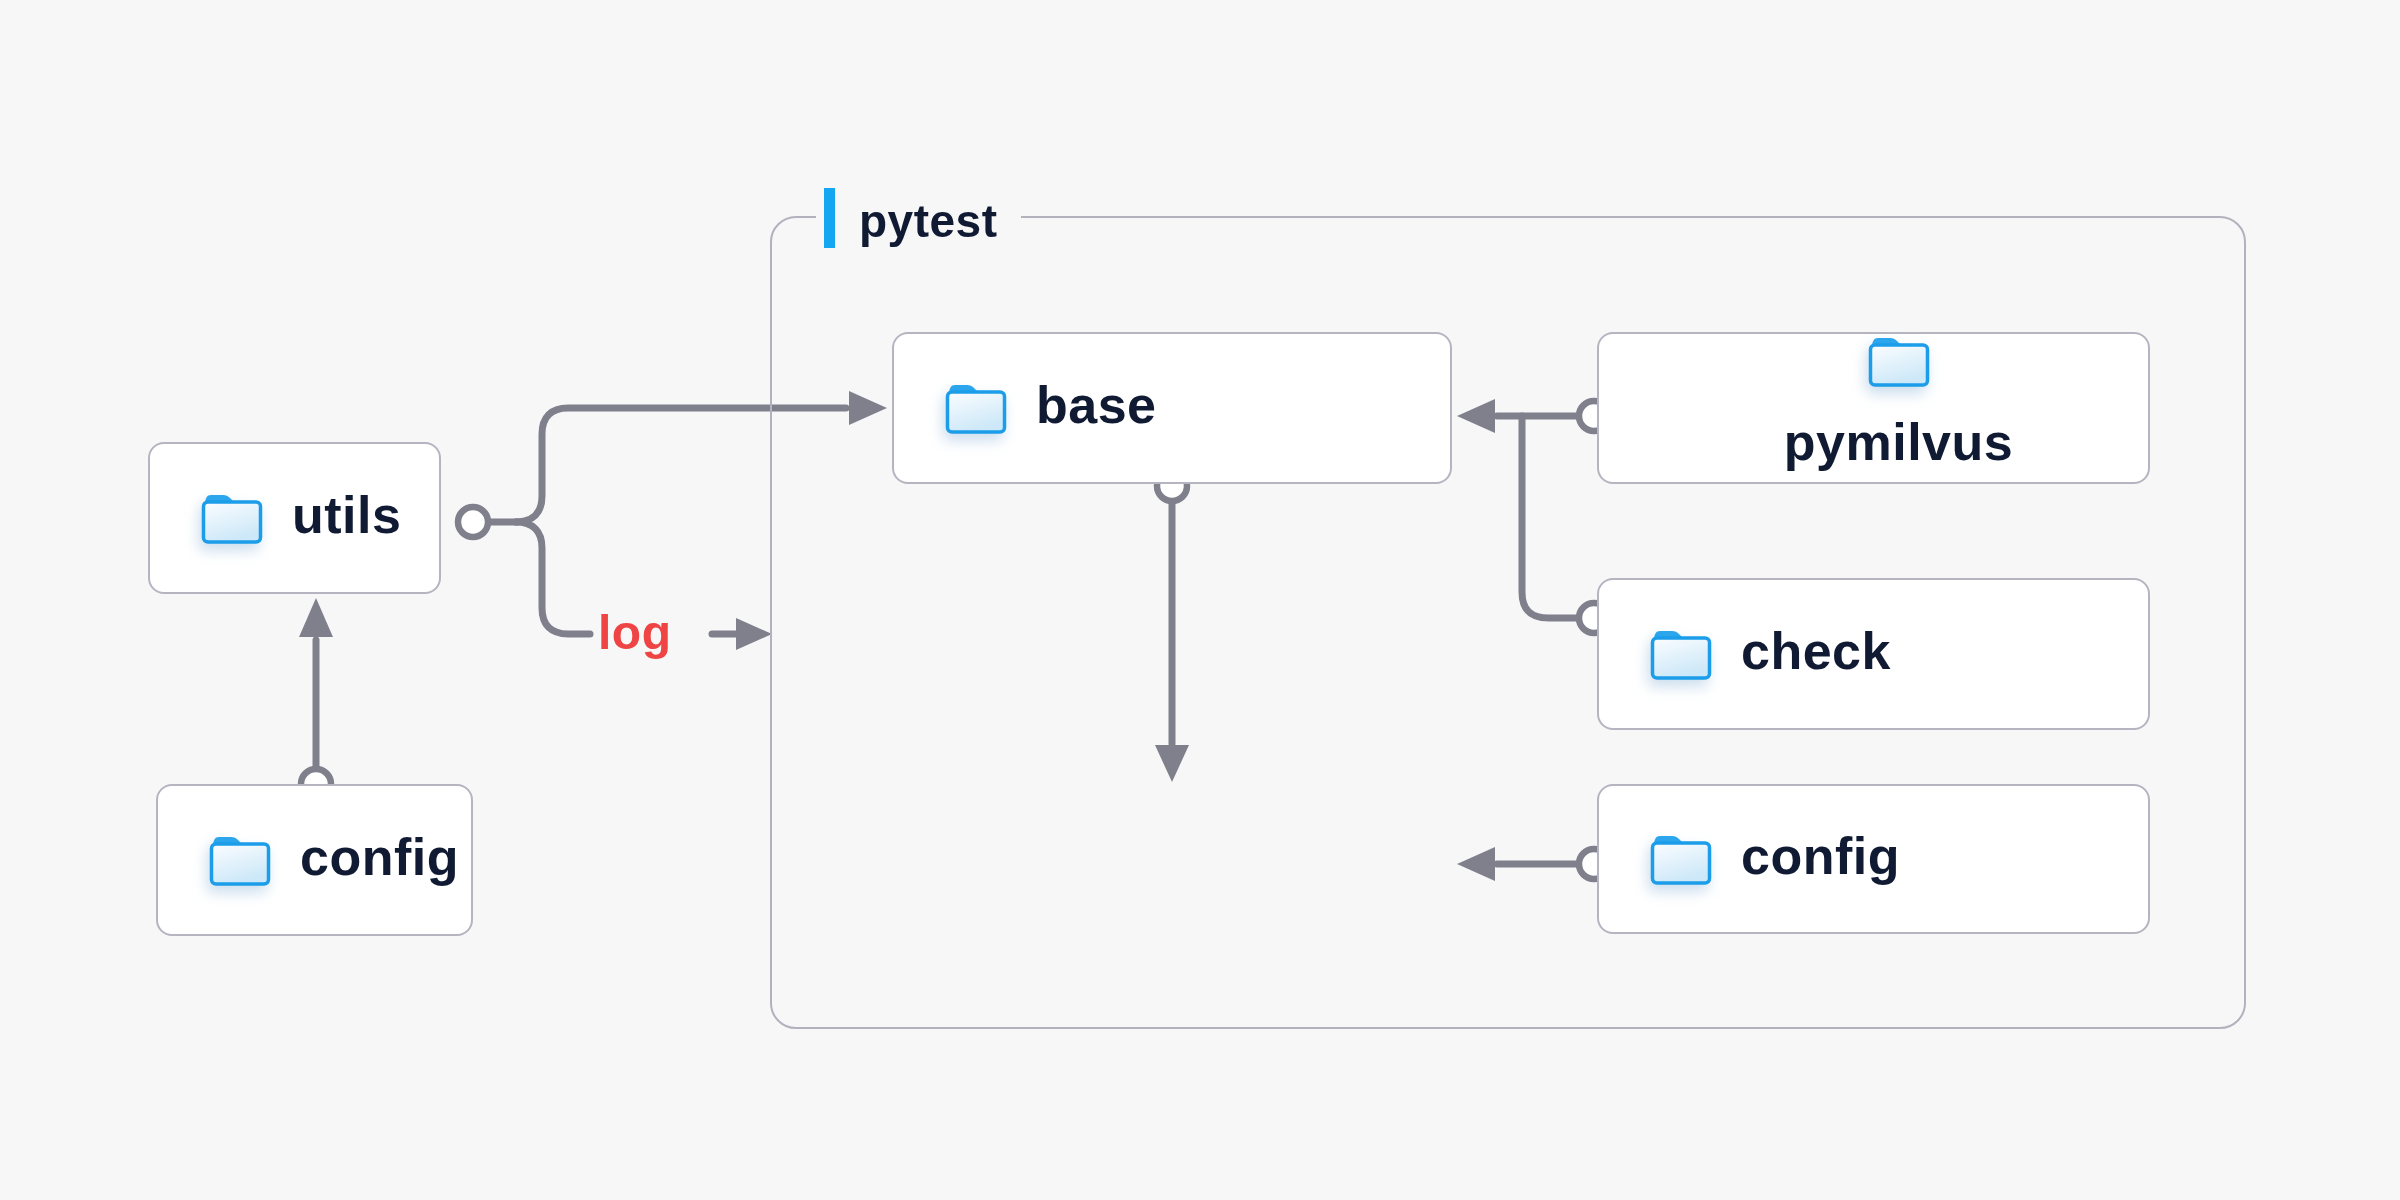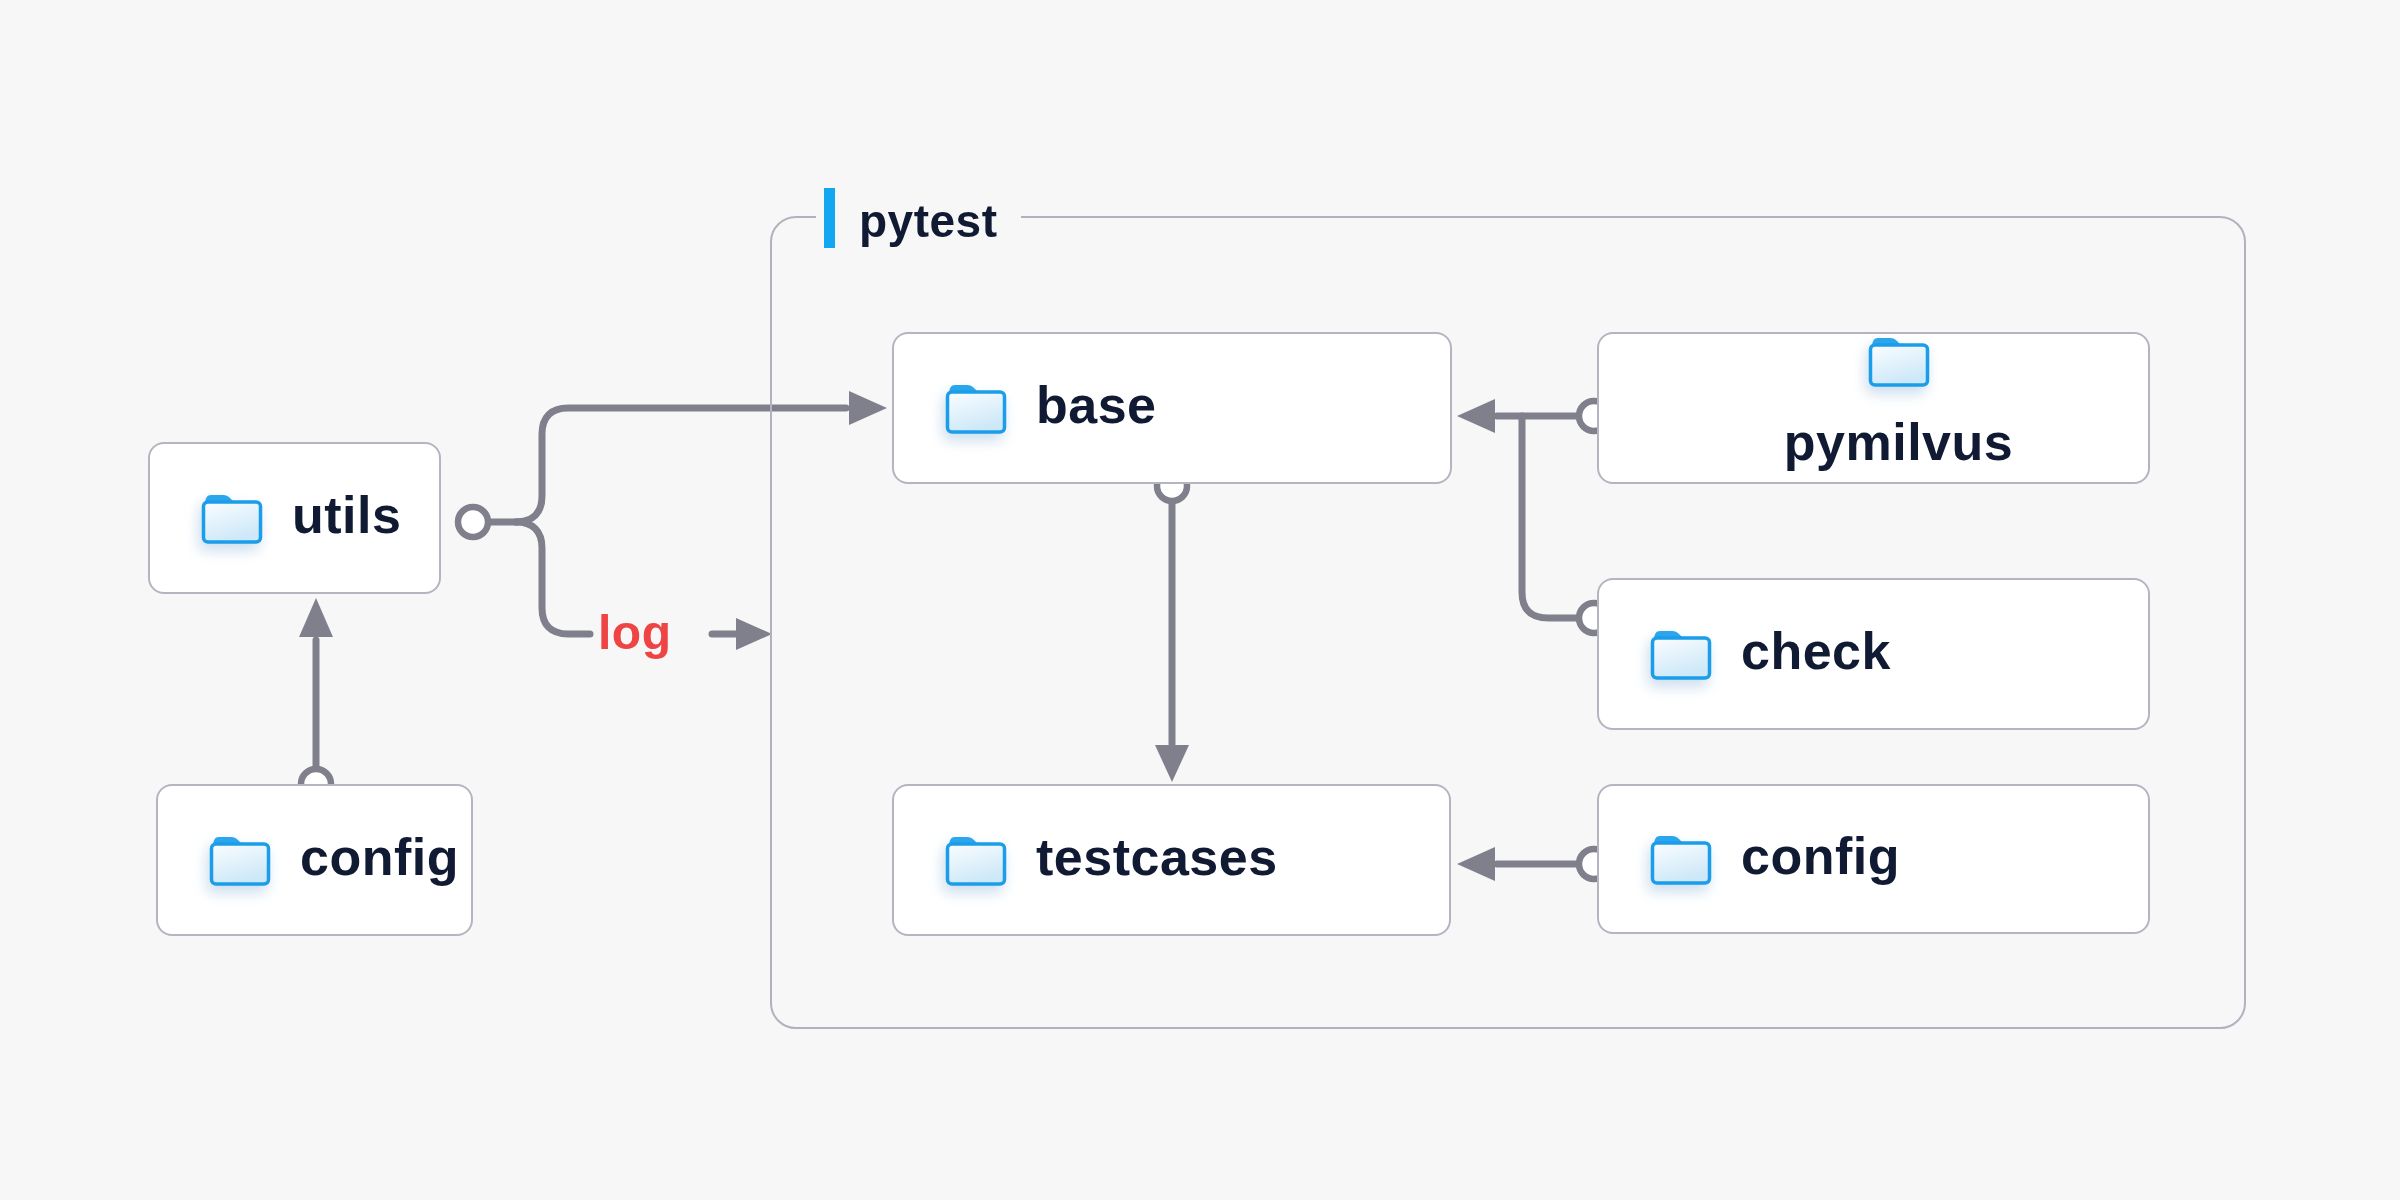--- a/index.html
+++ b/index.html
@@ -177,27 +177,20 @@
   </div>
 
   <div class="node" style="left:1597px;top:538px;width:553px;height:152px;margin-top:40px;">
     <svg class="folder" viewBox="0 0 64 54">
       <path d="M5 14 C5 7 7 4 11 4 H23 C26 4 28 5 30 7 L36 13 L36 15 H5 Z" fill="#2ba6ec"></path>
       <rect x="3.5" y="11" width="57" height="40" rx="4.5" fill="url(#fgrad)" stroke="#1b9de9" stroke-width="3.5"></rect>
     </svg>
     <span class="label">check</span>
   </div>
 
-  <div class="node" style="left:892px;top:784px;width:559px;height:152px;">
-    <svg class="folder" viewBox="0 0 64 54">
-      <path d="M5 14 C5 7 7 4 11 4 H23 C26 4 28 5 30 7 L36 13 L36 15 H5 Z" fill="#2ba6ec"></path>
-      <rect x="3.5" y="11" width="57" height="40" rx="4.5" fill="url(#fgrad)" stroke="#1b9de9" stroke-width="3.5"></rect>
-    </svg>
-    <span class="label">testcases</span>
-  </div>
 
   <div class="node" style="left:1597px;top:784px;width:553px;height:150px;">
     <svg class="folder" viewBox="0 0 64 54">
       <path d="M5 14 C5 7 7 4 11 4 H23 C26 4 28 5 30 7 L36 13 L36 15 H5 Z" fill="#2ba6ec"></path>
       <rect x="3.5" y="11" width="57" height="40" rx="4.5" fill="url(#fgrad)" stroke="#1b9de9" stroke-width="3.5"></rect>
     </svg>
     <span class="label">config</span>
   </div>
 
   <div class="edge-label">log</div>

